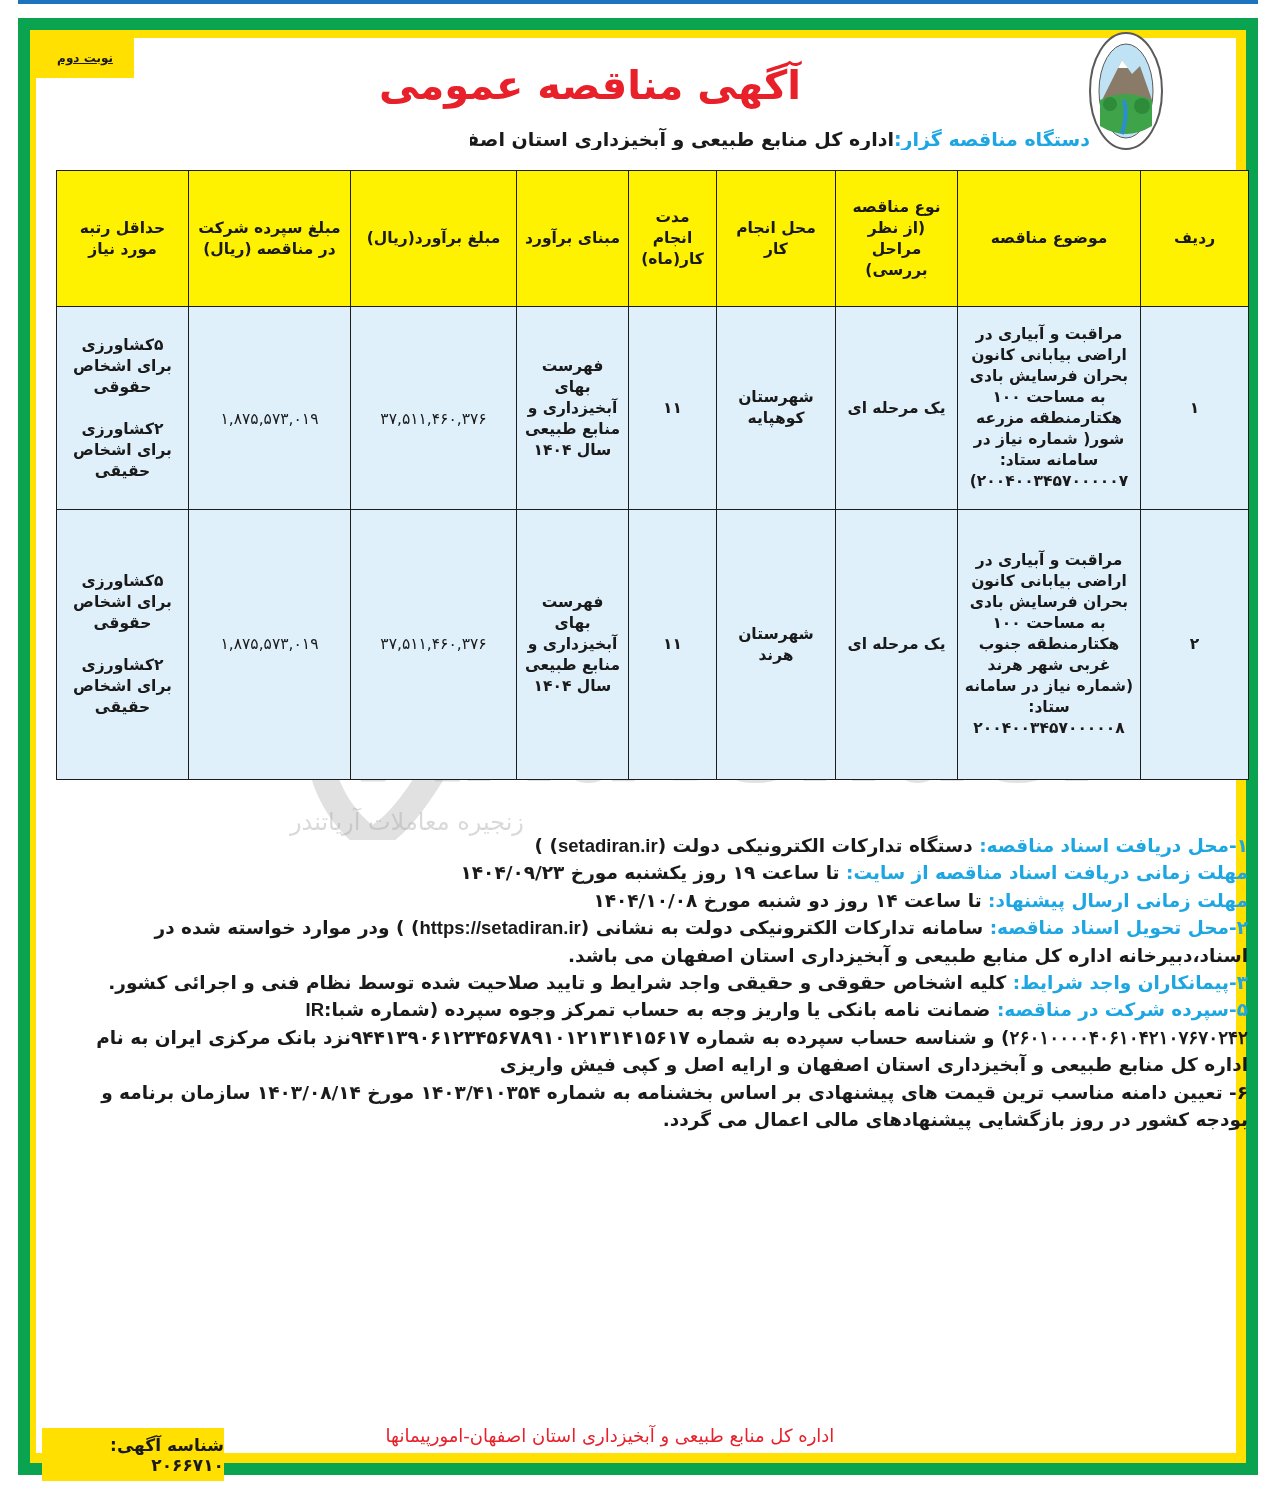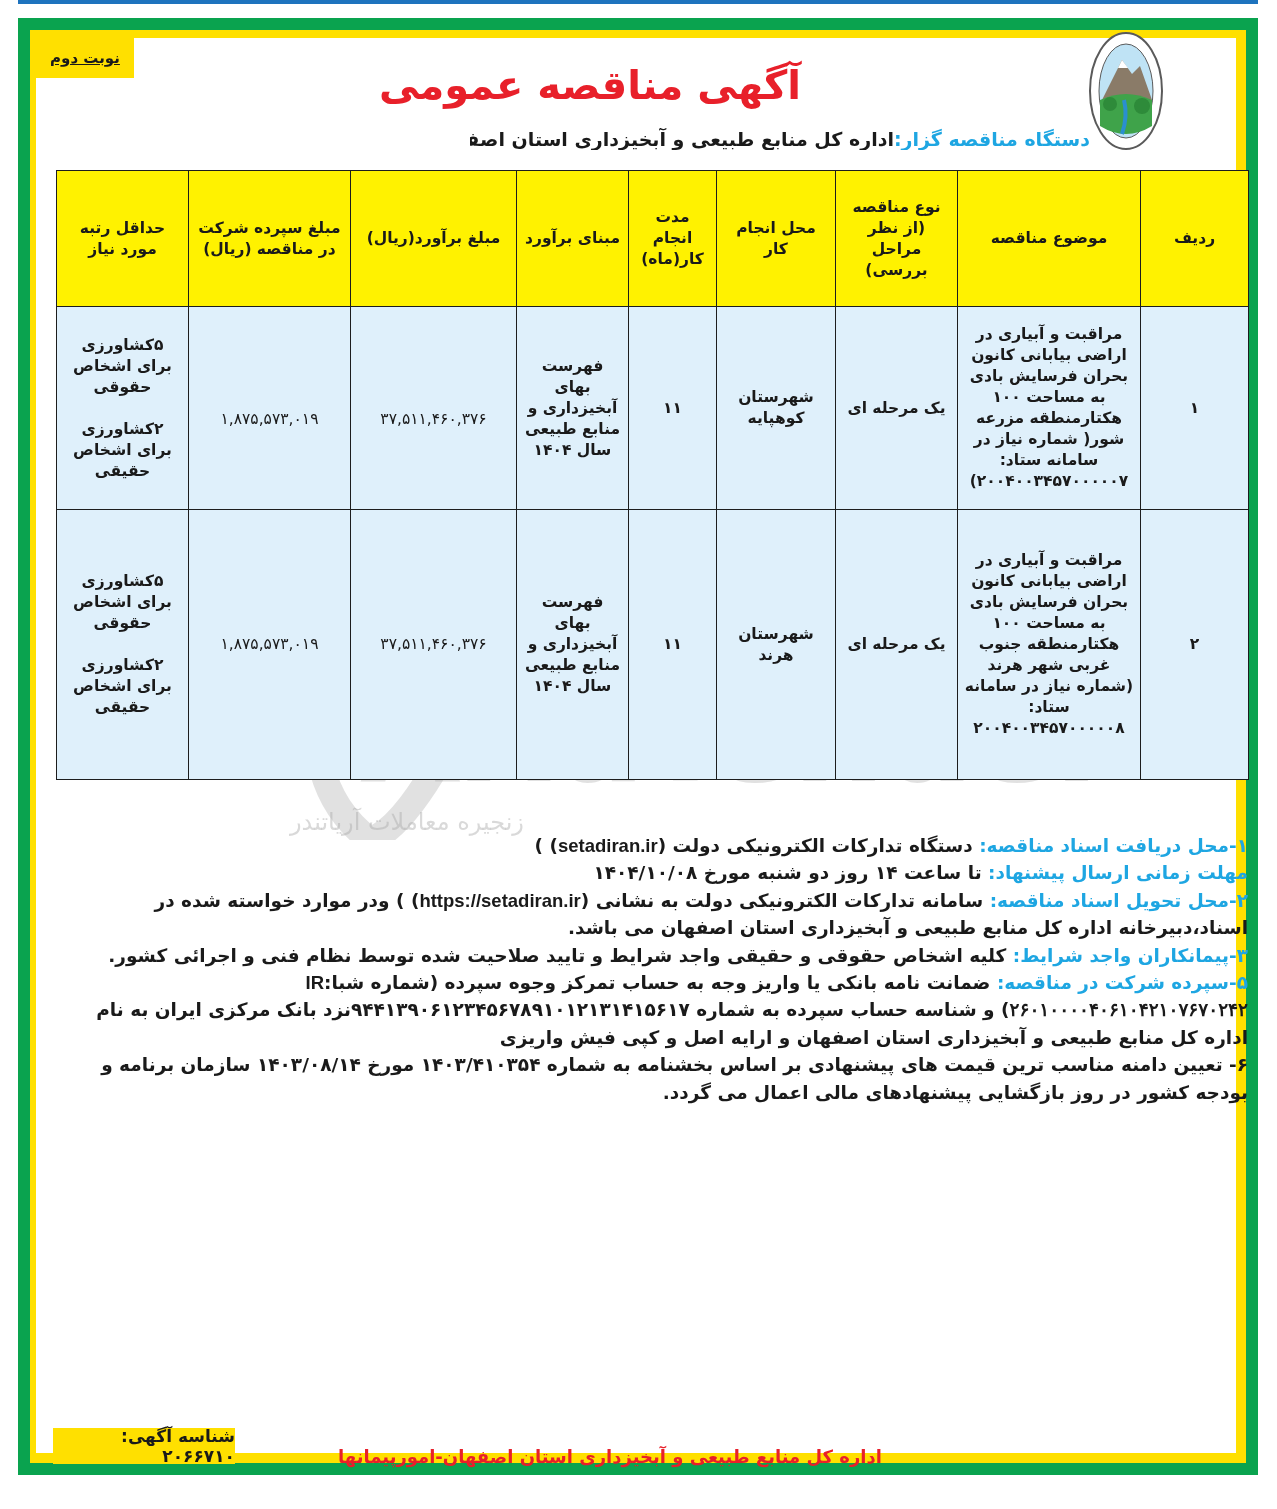--- a/index.html
+++ b/index.html
@@ -6,22 +6,22 @@
     body {
       width:1277px; height:1509px; background:#ffffff; position:relative; overflow:hidden;
       font-family: "DejaVu Sans", sans-serif; color:#1a1a1a;
     }
     .topbar { position:absolute; left:18px; top:0; width:1240px; height:4px; background:#1e73be; }
     .frame-green { position:absolute; left:18px; top:18px; width:1240px; height:1457px; background:#0aa34f; }
     .frame-yellow { position:absolute; left:30px; top:30px; width:1216px; height:1433px; background:#ffe000; }
     .frame-white { position:absolute; left:36px; top:38px; width:1200px; height:1415px; background:#ffffff; }
 
     .badge-round { position:absolute; left:36px; top:38px; width:98px; height:40px; background:#ffe000;
-      display:flex; align-items:center; justify-content:center; font-weight:bold; font-size:15px; direction:rtl;text-decoration:underline; }
-    .badge-id { position:absolute; left:53px; top:1428px; width:182px; height:36px; background:#ffe000;
+      display:flex; align-items:center; justify-content:center; font-weight:bold; font-size:12px; direction:rtl;text-decoration:underline; }
+    .badge-id { position:absolute; left:42px; top:1428px; width:182px; height:53px; background:#ffe000;
       display:flex; align-items:center; justify-content:center; font-weight:bold; font-size:17px; direction:rtl; }
 
     .title { position:absolute; left:340px; top:62px; width:500px; text-align:center; direction:rtl;
       color:#e8202a; font-weight:bold; font-size:40px; letter-spacing:-1px; }
     .subtitle { position:absolute; left:470px; top:128px; width:620px; text-align:right; direction:rtl;
       font-size:19px; font-weight:bold; white-space:nowrap; overflow:hidden; }
     .subtitle .lbl { color:#1ea6e2; font-weight:bold; }
 
     .logo { position:absolute; left:1088px; top:30px; width:76px; height:122px; }
 
@@ -37,21 +37,21 @@
     table.tender td { background:#dff0fb; font-size:15.5px; line-height:21px; padding:4px 6px; }
     td.num-top { vertical-align:top; padding-top:26px !important; font-weight:normal !important; letter-spacing:0.5px; }
     td.num { font-weight:normal !important; letter-spacing:0.5px; }
     .grade-gap { height:21px; }
 
     .notes { position:absolute; left:56px; top:832px; width:1192px; direction:rtl; text-align:right; font-size:18.5px; line-height:27.4px; font-weight:bold; }
     .notes p { margin:0; }
     .notes .h { color:#1ea6e2; }
     .notes .ltr { direction:ltr; unicode-bidi:embed; font-family:"Liberation Sans", sans-serif; font-weight:bold; }
 
-    .footer-sign { position:absolute; left:330px; top:1425px; width:560px; text-align:center; direction:rtl; color:#e8202a; font-weight:bold; font-size:18px;margin-top:21px; }
+    .footer-sign { position:absolute; left:330px; top:1425px; width:560px; text-align:center; direction:rtl; color:#e8202a; font-weight:normal; font-size:18px; }
   </style>
 </head>
 <body>
 
 <div class="topbar"></div>
 <div class="frame-green"></div>
 <div class="frame-yellow"></div>
 <div class="frame-white"></div>
 
 <div class="badge-round">نوبت دوم</div>
@@ -133,20 +133,21 @@
         <div>۵کشاورزی برای اشخاص حقوقی</div>
         <div class="grade-gap"></div>
         <div>۲کشاورزی برای اشخاص حقیقی</div>
       </td>
     </tr>
   </tbody>
 </table>
 
 <div class="notes">
   <p><span class="h">۱-محل دریافت اسناد مناقصه:</span><span> دستگاه تدارکات الکترونیکی دولت (</span><span class="ltr">setadiran.ir</span><span>) )</span></p>
+  <p><span class="h">مهلت زمانی دریافت اسناد مناقصه از سایت:</span><span> تا ساعت ۱۹ روز یکشنبه مورخ ۱۴۰۴/۰۹/۲۳</span></p>
   <p><span class="h">مهلت زمانی ارسال پیشنهاد:</span><span> تا ساعت ۱۴ روز دو شنبه مورخ ۱۴۰۴/۱۰/۰۸</span></p>
   <p><span class="h">۲-محل تحویل اسناد مناقصه:</span><span> سامانه تدارکات الکترونیکی دولت به نشانی (</span><span class="ltr">https://setadiran.ir</span><span>) ) ودر موارد خواسته شده در اسناد،دبیرخانه اداره کل منابع طبیعی و آبخیزداری استان اصفهان می باشد.</span></p>
   <p><span class="h">۳-پیمانکاران واجد شرایط:</span><span> کلیه اشخاص حقوقی و حقیقی واجد شرایط و تایید صلاحیت شده توسط نظام فنی و اجرائی کشور.</span></p>
   <p><span class="h">۵-سپرده شرکت در مناقصه:</span><span> ضمانت نامه بانکی یا واریز وجه به حساب تمرکز وجوه سپرده (شماره شبا:</span><span class="ltr">IR ۲۶۰۱۰۰۰۰۴۰۶۱۰۴۲۱۰۷۶۷۰۲۴۲</span><span>) و شناسه حساب سپرده به شماره ۹۴۴۱۳۹۰۶۱۲۳۴۵۶۷۸۹۱۰۱۲۱۳۱۴۱۵۶۱۷نزد بانک مرکزی ایران به نام اداره کل منابع طبیعی و آبخیزداری استان اصفهان و ارایه اصل و کپی فیش واریزی</span></p>
   <p><span>۶- تعیین دامنه مناسب ترین قیمت های پیشنهادی بر اساس بخشنامه به شماره ۱۴۰۳/۴۱۰۳۵۴ مورخ ۱۴۰۳/۰۸/۱۴ سازمان برنامه و بودجه کشور در روز بازگشایی پیشنهادهای مالی اعمال می گردد.</span></p>
 </div>
 
 <div class="footer-sign">اداره کل منابع طبیعی و آبخیزداری استان اصفهان-امورپیمانها</div>
 <div class="badge-id">شناسه آگهی: ۲۰۶۶۷۱۰</div>
 

